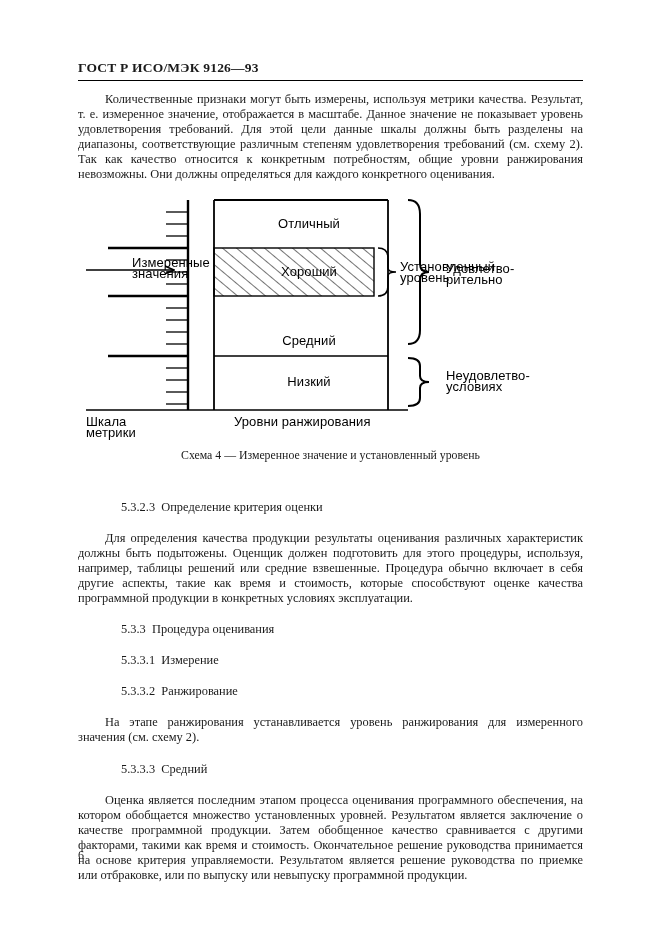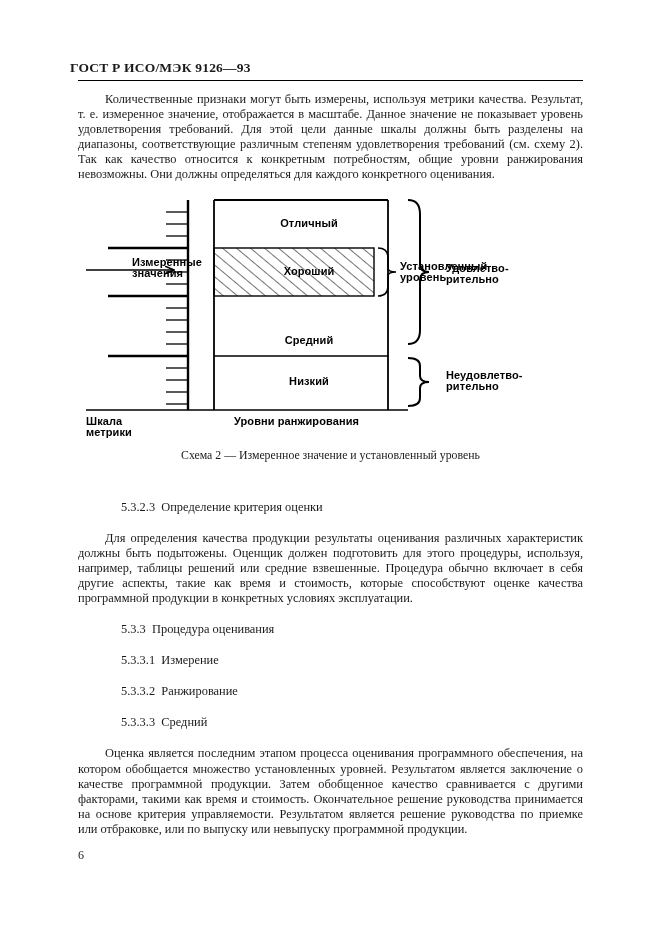--- a/index.html
+++ b/index.html
@@ -13,21 +13,21 @@
     height: 936px;
     background: #ffffff;
     font-family: "Liberation Serif", "DejaVu Serif", serif;
     color: #1a1a1a;
     overflow: hidden;
   }
 
   
   .doc-header {
     position: absolute;
-    left: 70px;
+    left: 78px;
     top: 60px;
     font-family: "Liberation Serif", "DejaVu Serif", serif;
     font-weight: bold;
     font-size: 13.5px;
     letter-spacing: 0.2px;
     white-space: nowrap;
   }
   .header-rule {
     position: absolute;
     left: 78px;
@@ -79,22 +79,22 @@
     left: 78px;
     top: 250px;
     width: 505px;
     text-align: center;
     font-size: 11.8px;
     font-family: "Liberation Serif", "DejaVu Serif", serif;
   }
   .fig-label {
     position: absolute;
     font-family: "Liberation Sans", "DejaVu Sans", sans-serif;
-    font-size: 11px;
-    font-weight: bold;
+    font-size: 13px;
+    font-weight: normal;
     color: #000;
     letter-spacing: 0.1px;
     white-space: pre-line;
     line-height: 11px;
   }
 
   
   .page-number {
     position: absolute;
     left: 78px;
@@ -182,49 +182,50 @@
 значения</div>
 
       
       <div class="fig-label" style="left:322px; top:63px;">Установленный
 уровень</div>
 
       
       <div class="fig-label" style="left:368px; top:65px;">Удовлетво-
 рительно</div>
       <div class="fig-label" style="left:368px; top:172px;">Неудовлетво-
-рительно</div>
+условиях</div>
 
       
       <div class="fig-label" style="left:8px; top:218px;">Шкала
 метрики</div>
       <div class="fig-label" style="left:156px; top:218px;">Уровни ранжирования</div>
     </div>
 
-    <div class="fig-caption">Схема 2 — Измеренное значение и установленный уровень</div>
+    <div class="fig-caption">Схема 4 — Измеренное значение и установленный уровень</div>
   </div>
 
   <div class="body-col block-mid">
 
     <p class="heading">
       <span>5.3.2.3</span>&nbsp;&nbsp;<span>Определение критерия оценки</span>
     </p>
     <p class="para">Для определения качества продукции результаты оценивания различных характеристик должны быть подытожены. Оценщик должен подготовить для этого процедуры, используя, например, таблицы решений или средние взвешенные. Процедура обычно включает в себя другие аспекты, такие как время и стоимость, которые способствуют оценке качества программной продукции в конкретных условиях эксплуатации.</p>
 
     <p class="heading">
       <span>5.3.3</span>&nbsp;&nbsp;<span>Процедура оценивания</span>
     </p>
 
     <p class="heading">
       <span>5.3.3.1</span>&nbsp;&nbsp;<span>Измерение</span>
     </p>
 
     <p class="heading">
       <span>5.3.3.2</span>&nbsp;&nbsp;<span>Ранжирование</span>
     </p>
+    <p class="para">На этапе ранжирования устанавливается уровень ранжирования для измеренного значения (см. схему 2).</p>
 
     <p class="heading">
       <span>5.3.3.3</span>&nbsp;&nbsp;<span>Средний</span>
     </p>
     <p class="para">Оценка является последним этапом процесса оценивания программного обеспечения, на котором обобщается множество установленных уровней. Результатом является заключение о качестве программной продукции. Затем обобщенное качество сравнивается с другими факторами, такими как время и стоимость. Окончательное решение руководства принимается на основе критерия управляемости. Результатом является решение руководства по приемке или отбраковке, или по выпуску или невыпуску программной продукции.</p>
 
   </div>
 
   <div class="page-number">6</div>
 

